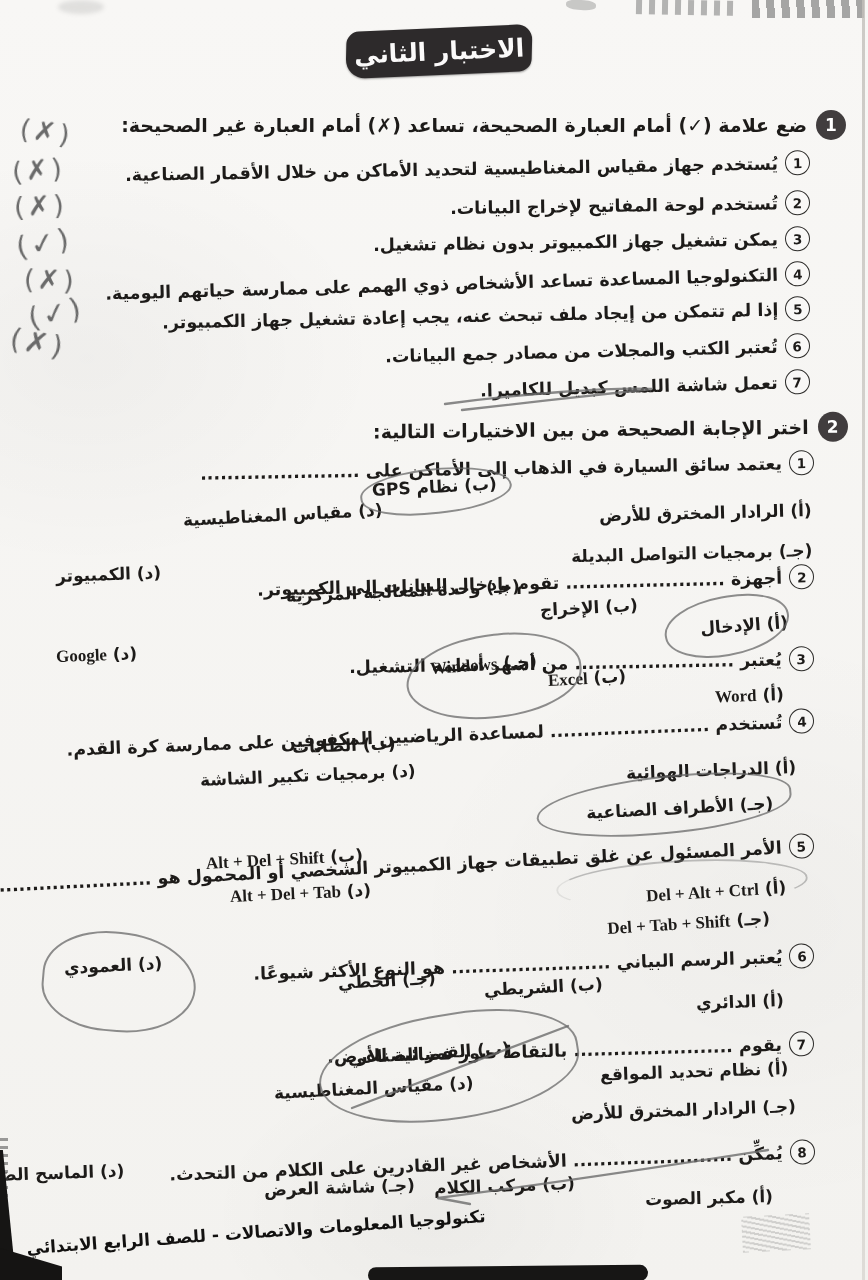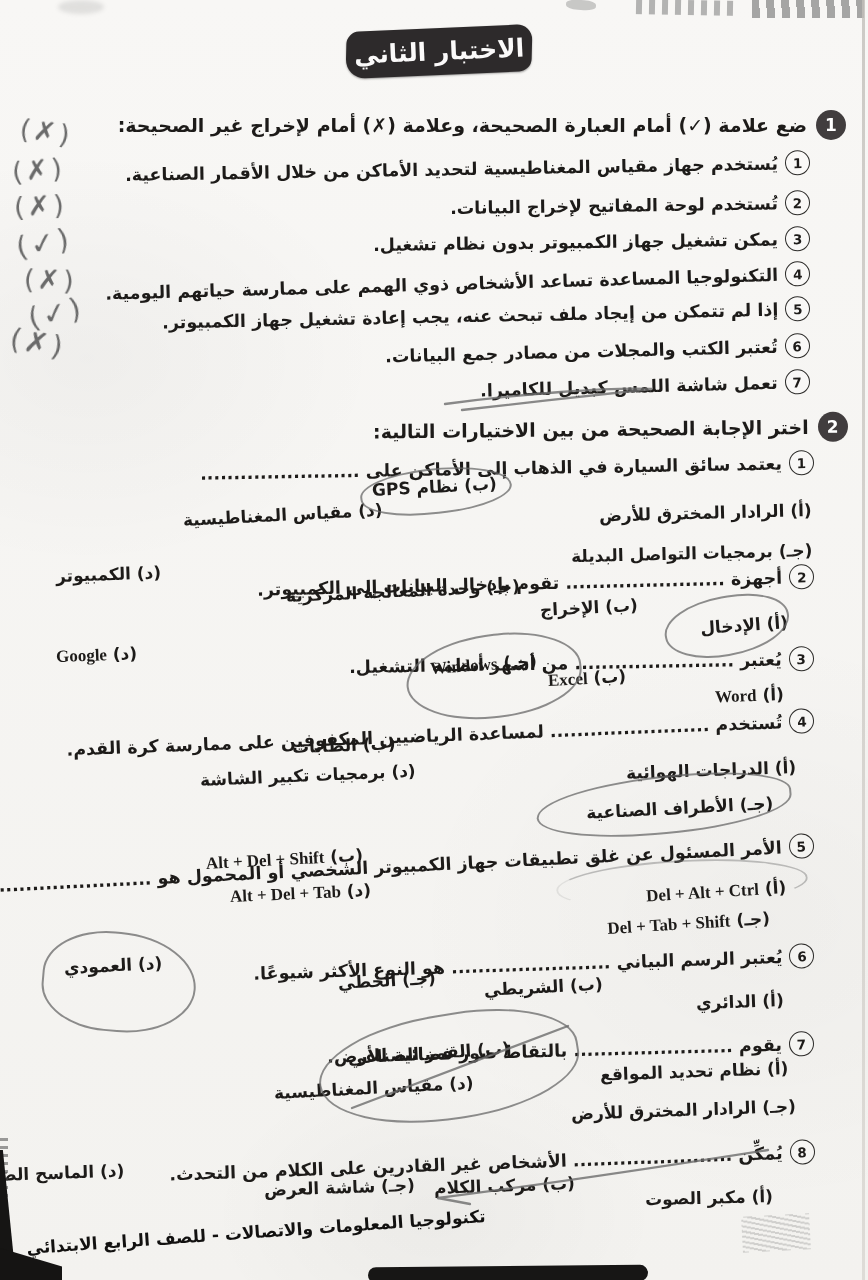--- a/index.html
+++ b/index.html
@@ -151,21 +151,21 @@
   <div class="smudge" id="ts2"></div>
   <div class="smudge" id="ts3"></div>
   <div class="smudge" id="redge"></div>
 
   <div class="abs" id="t">
     <span>الاختبار الثاني</span>
   </div>
 
   <div class="abs hdr" id="q1h">
     <span class="qb">1</span>
-    <span class="ht ar">ضع علامة (✓) أمام العبارة الصحيحة، وعلامة (✗) أمام لإخراج غير الصحيحة:</span>
+    <span class="ht ar">ضع علامة (✓) أمام العبارة الصحيحة، تساعد (✗) أمام العبارة غير الصحيحة:</span>
   </div>
 
   <div class="abs line ar ro" id="s1">
     <span class="nc">1</span>
     <span>يُستخدم جهاز مقياس المغناطيسية لتحديد الأماكن من خلال الأقمار الصناعية.</span>
   </div>
   <div class="abs line ar ro" id="s2">
     <span class="nc">2</span>
     <span>تُستخدم لوحة المفاتيح لإخراج البيانات.</span>
   </div>

